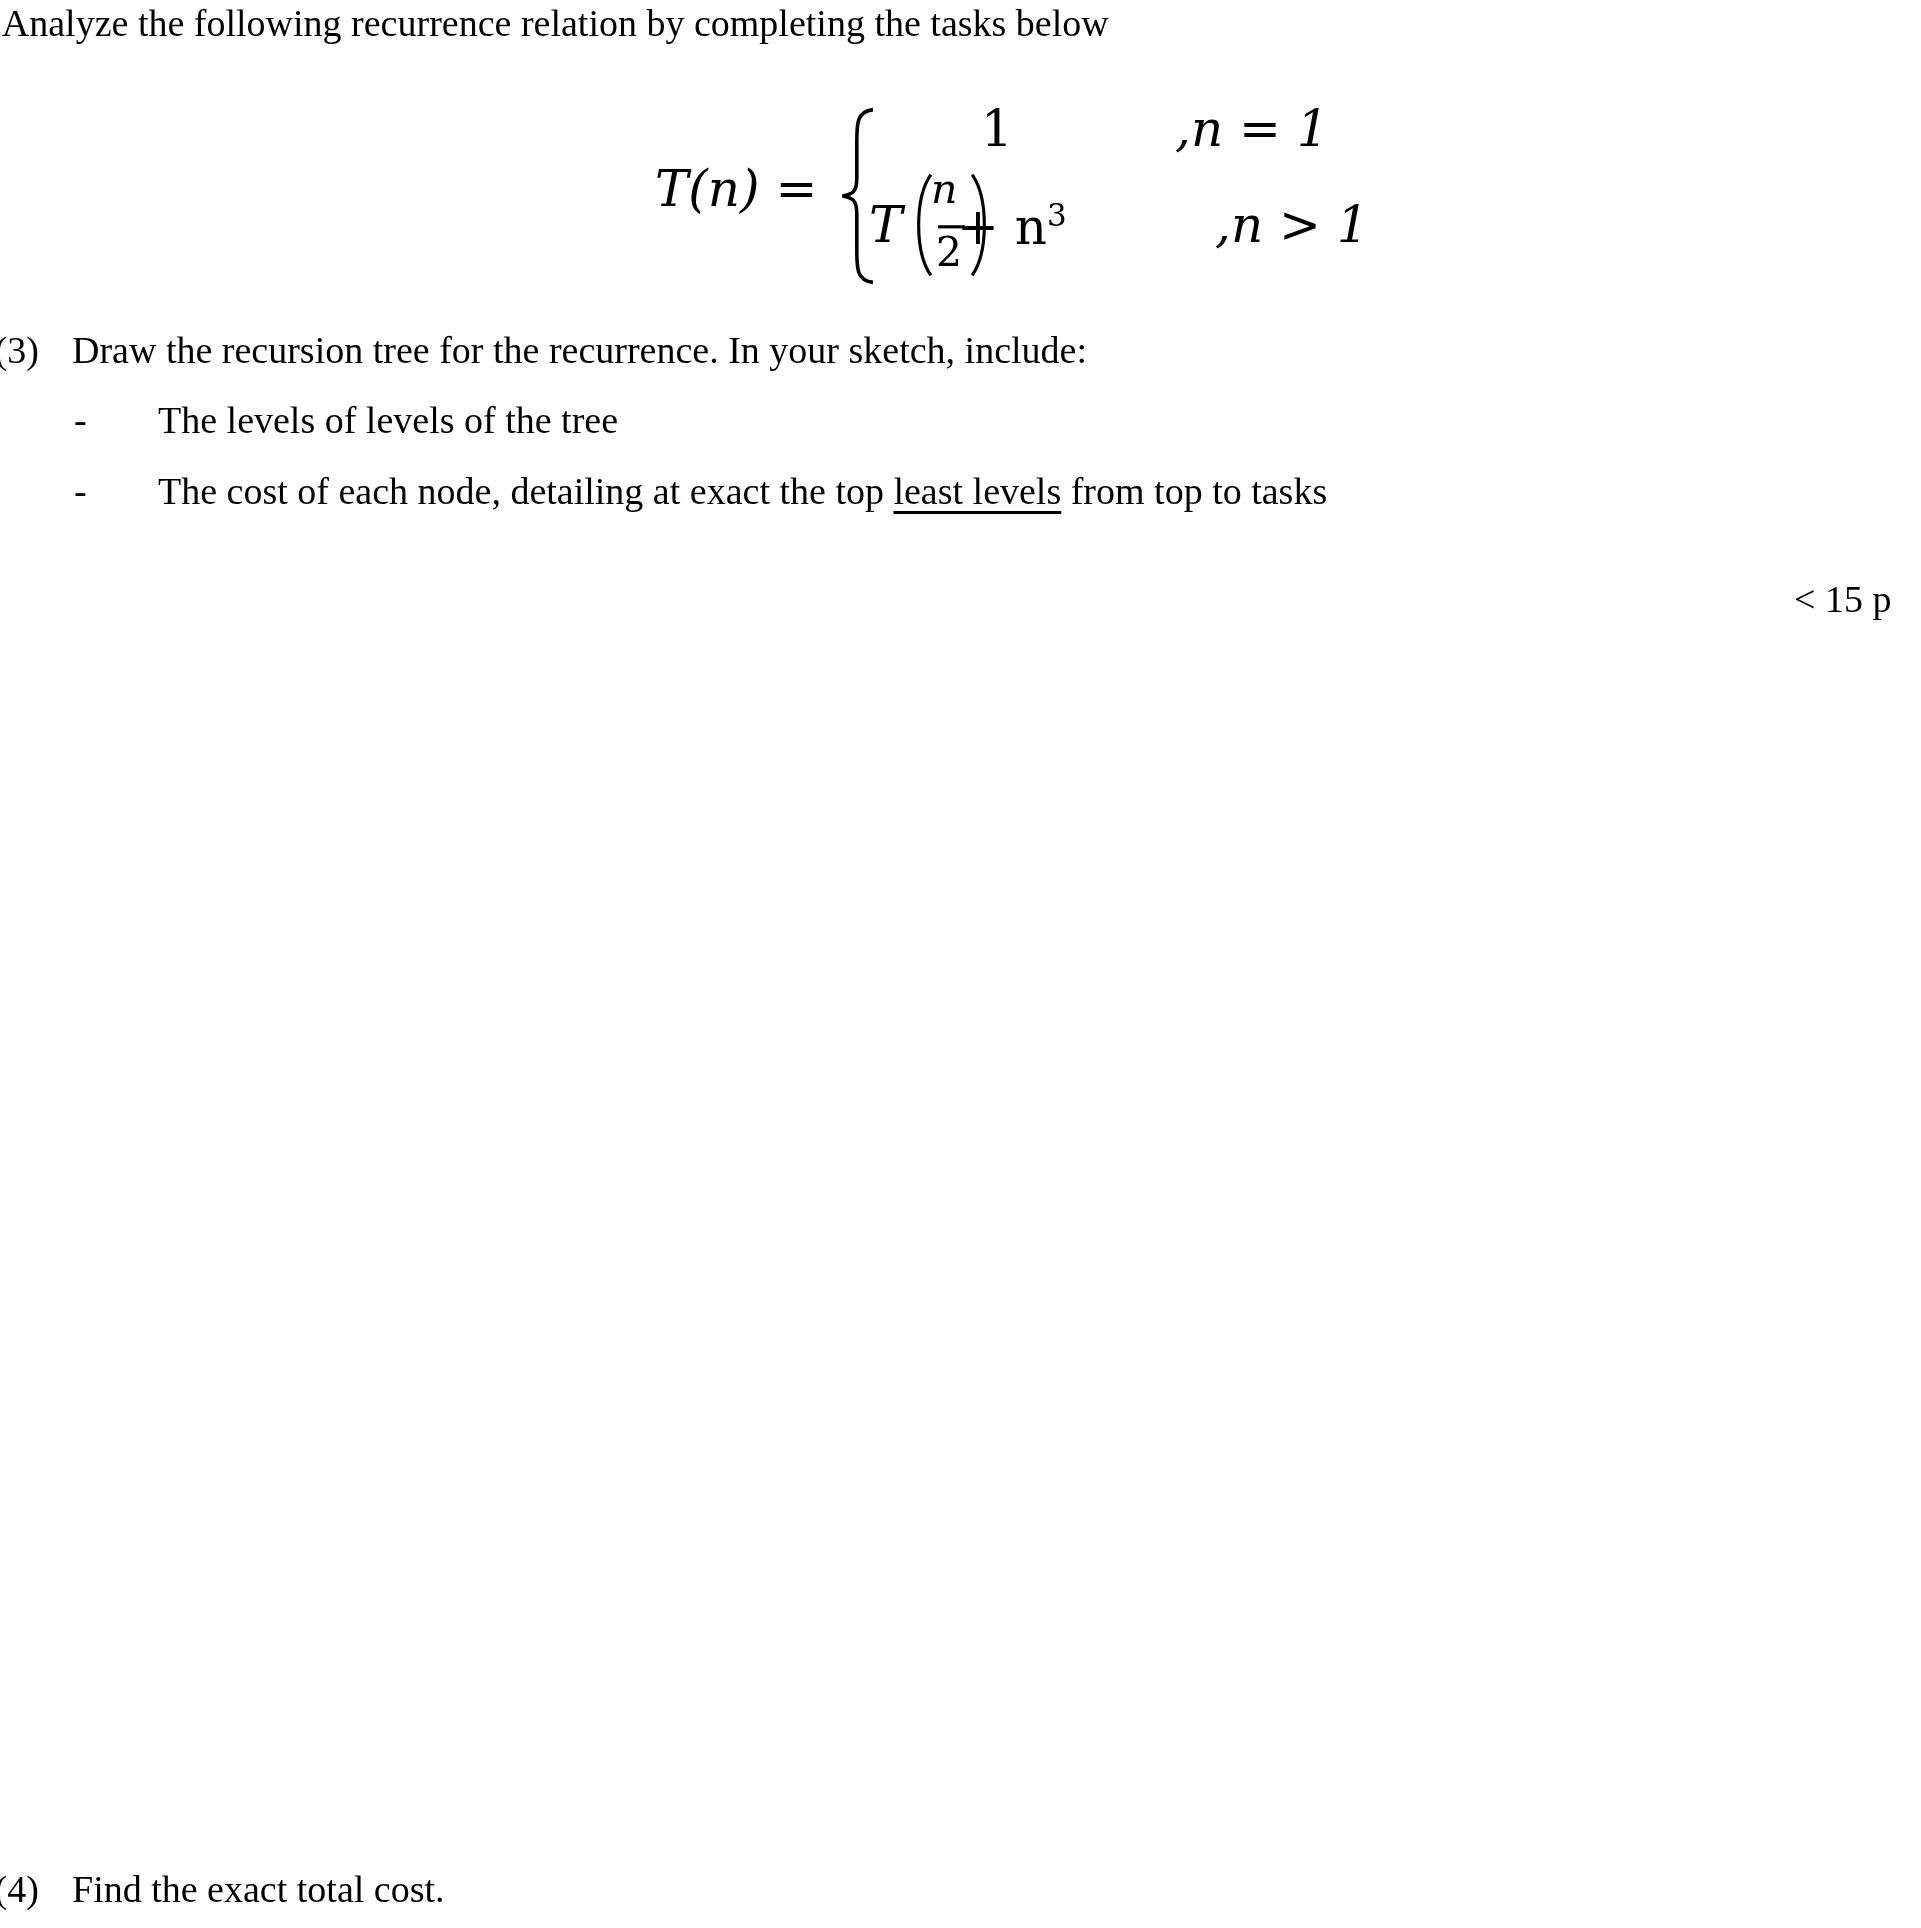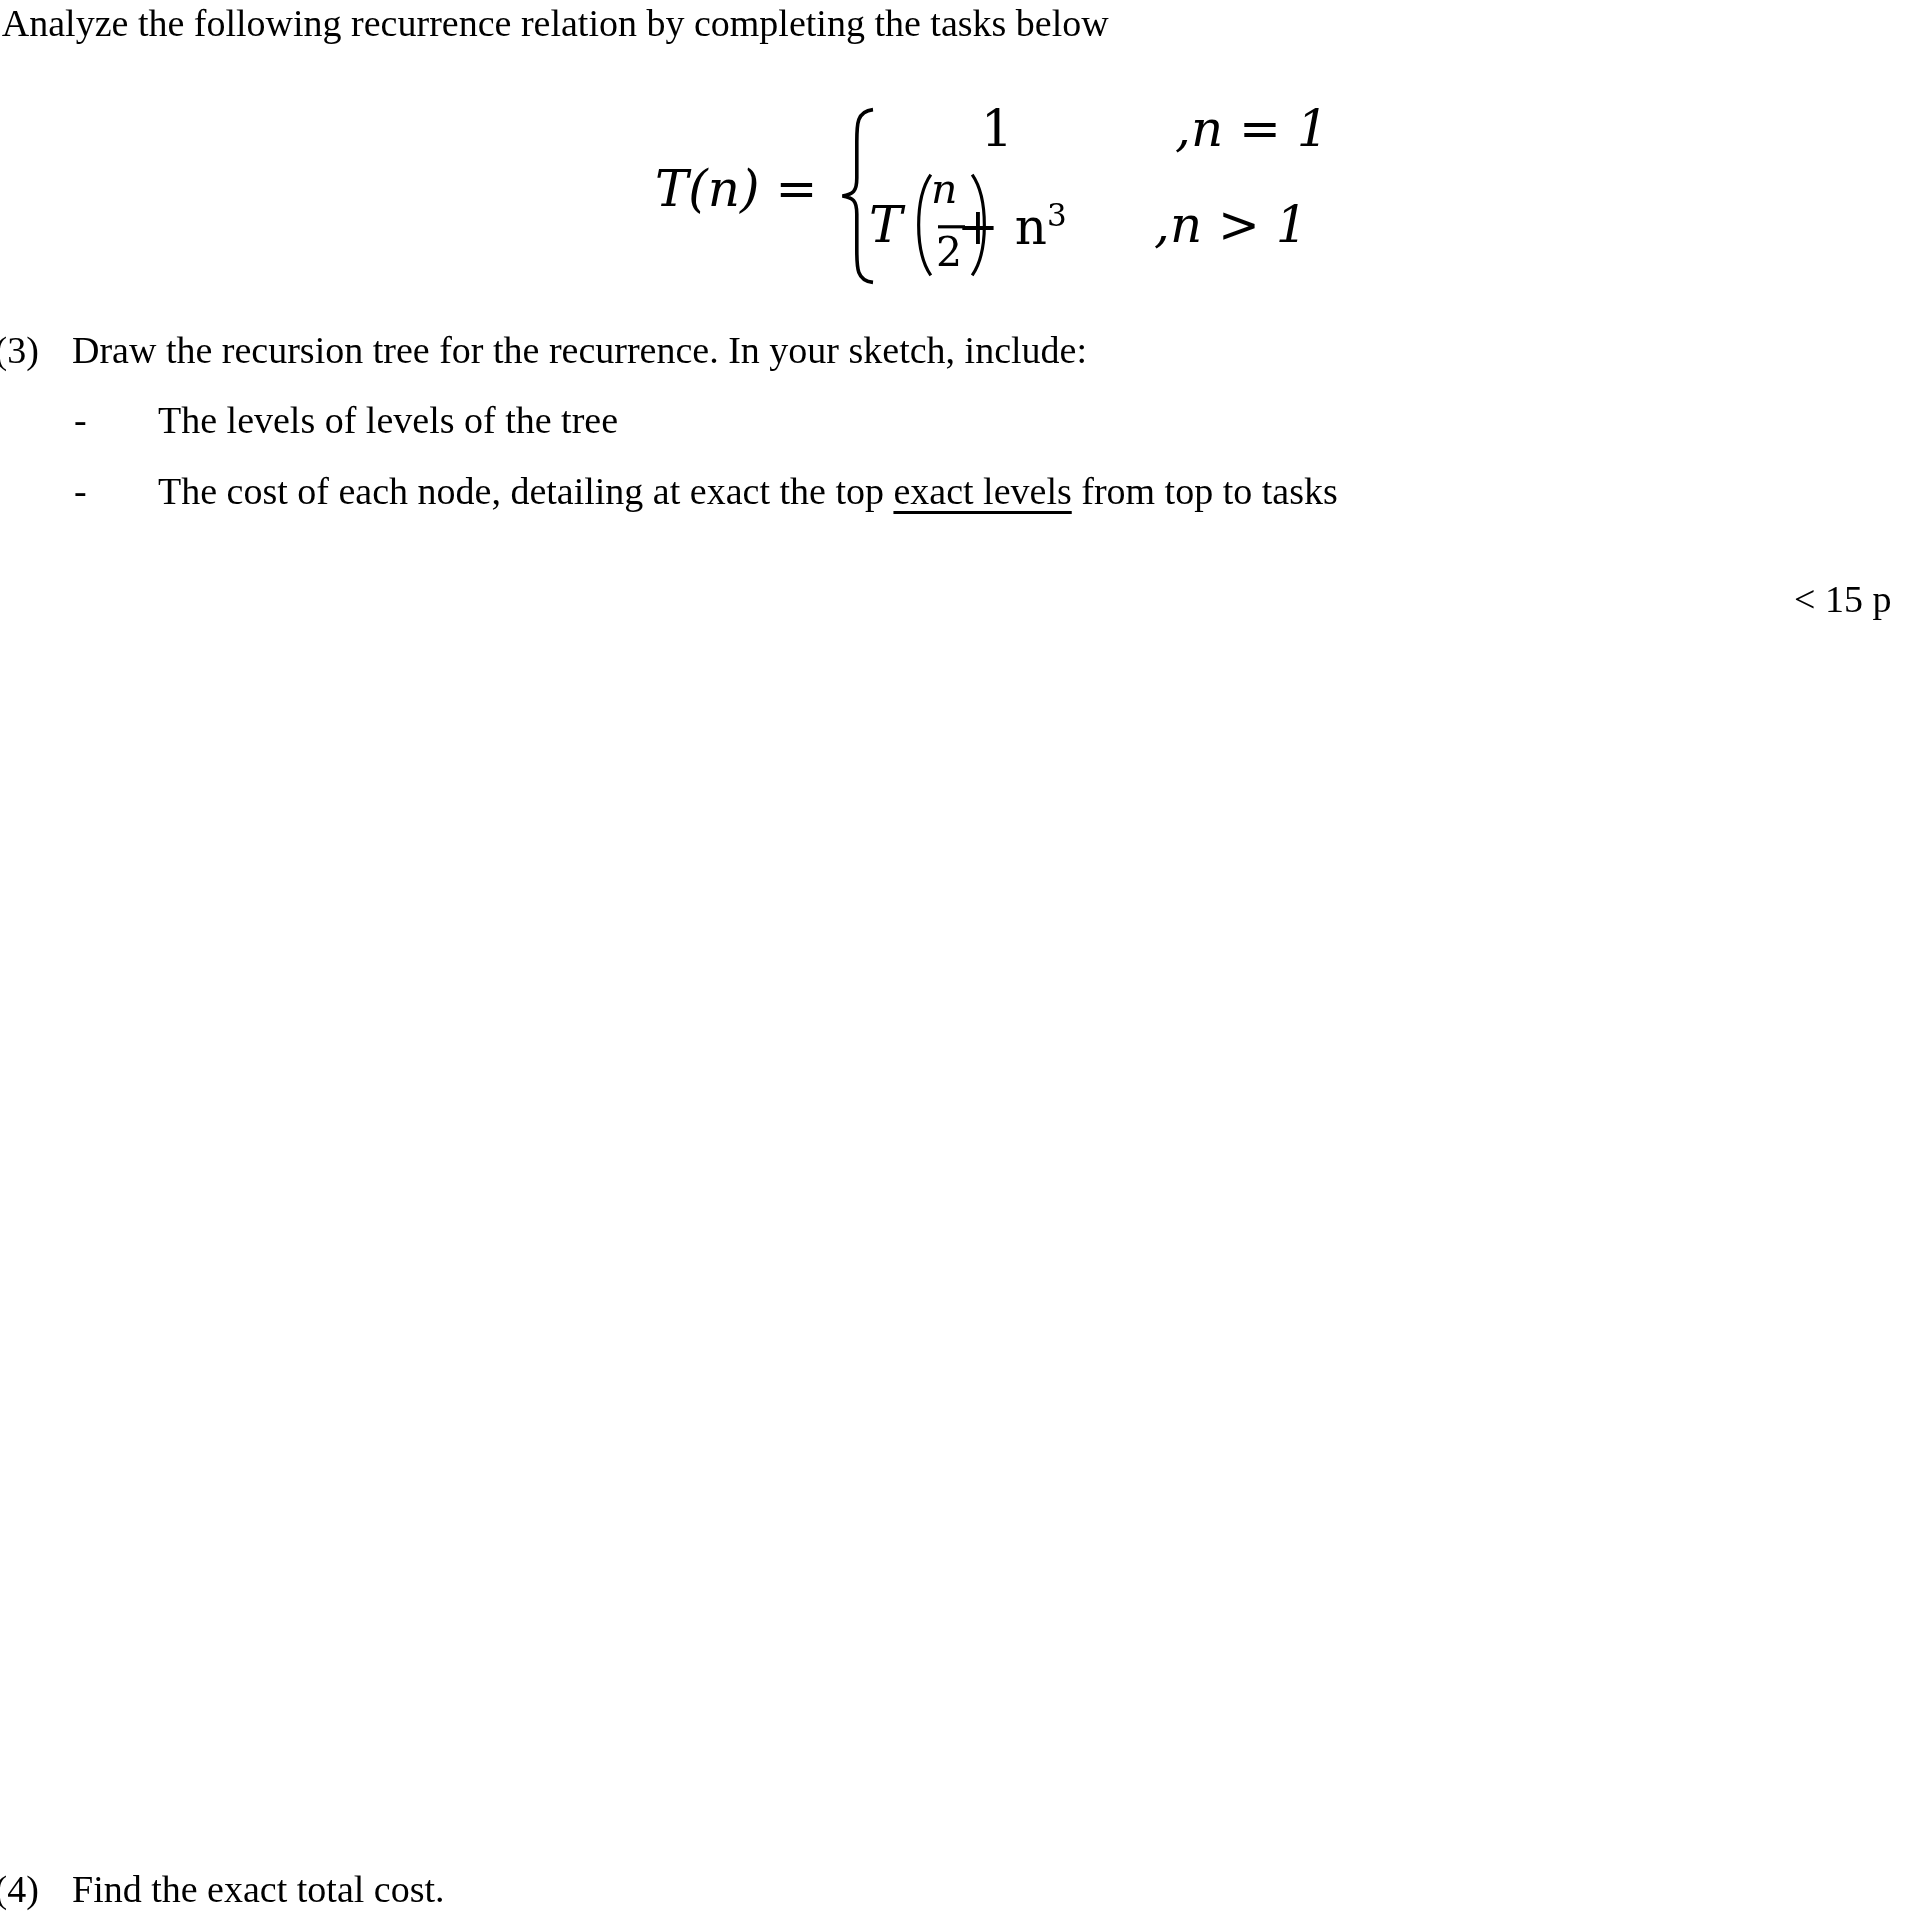--- a/index.html
+++ b/index.html
@@ -30,32 +30,32 @@
 
     <div class="math" style="left:869px; top:200px;">T</div>
     <svg class="frac" style="left:911px; top:171px;" width="81" height="108" viewBox="0 0 90 120">
       <path d="M22 4 C 4 30, 4 90, 22 116" fill="none" stroke="#000" stroke-width="3.5"></path>
       <path d="M68 4 C 86 30, 86 90, 68 116" fill="none" stroke="#000" stroke-width="3.5"></path>
       <line x1="30" y1="62" x2="60" y2="62" stroke="#000" stroke-width="3.5"></line>
     </svg>
     <div class="math" style="left:931px; top:169px; font-size:41px;">n</div>
     <div class="math up" style="left:936px; top:232px; font-size:41px;">2</div>
     <div class="math" style="left:957px; top:200px;"><span class="up">+ n</span><sup style="font-size:31px; font-style:normal;">3</sup></div>
-    <div class="math" style="left:1154px; top:200px;">,n &gt; 1</div>
+    <div class="math" style="left:1215px; top:200px;">,n &gt; 1</div>
   </div>
 
   <div>
     <div class="serif" style="left:-5.4px; top:331px;">(3)</div>
     <div class="serif" style="left:72px; top:331px;text-align:center;">Draw the recursion tree for the recurrence. In your sketch, include:</div>
 
     <div class="serif" style="left:74px; top:401px;">-</div>
     <div class="serif" style="left:158px; top:401px;">The levels of levels of the tree</div>
 
     <div class="serif" style="left:74px; top:472px;">-</div>
-    <div class="serif" style="left:158px; top:472px;"><span>The cost of each node, detailing at exact the top </span><u>exact levels</u><span> from top to tasks</span></div>
+    <div class="serif" style="left:158px; top:472px;"><span>The cost of each node, detailing at exact the top </span><u>least levels</u><span> from top to tasks</span></div>
   </div>
 
   <div class="serif" style="left:1794px; top:580px;">&lt; 15 p</div>
 
   <div>
     <div class="serif" style="left:-5.4px; top:1870px;">(4)</div>
     <div class="serif" style="left:72px; top:1870px;">Find the exact total cost.</div>
   </div>
 
 </div>

